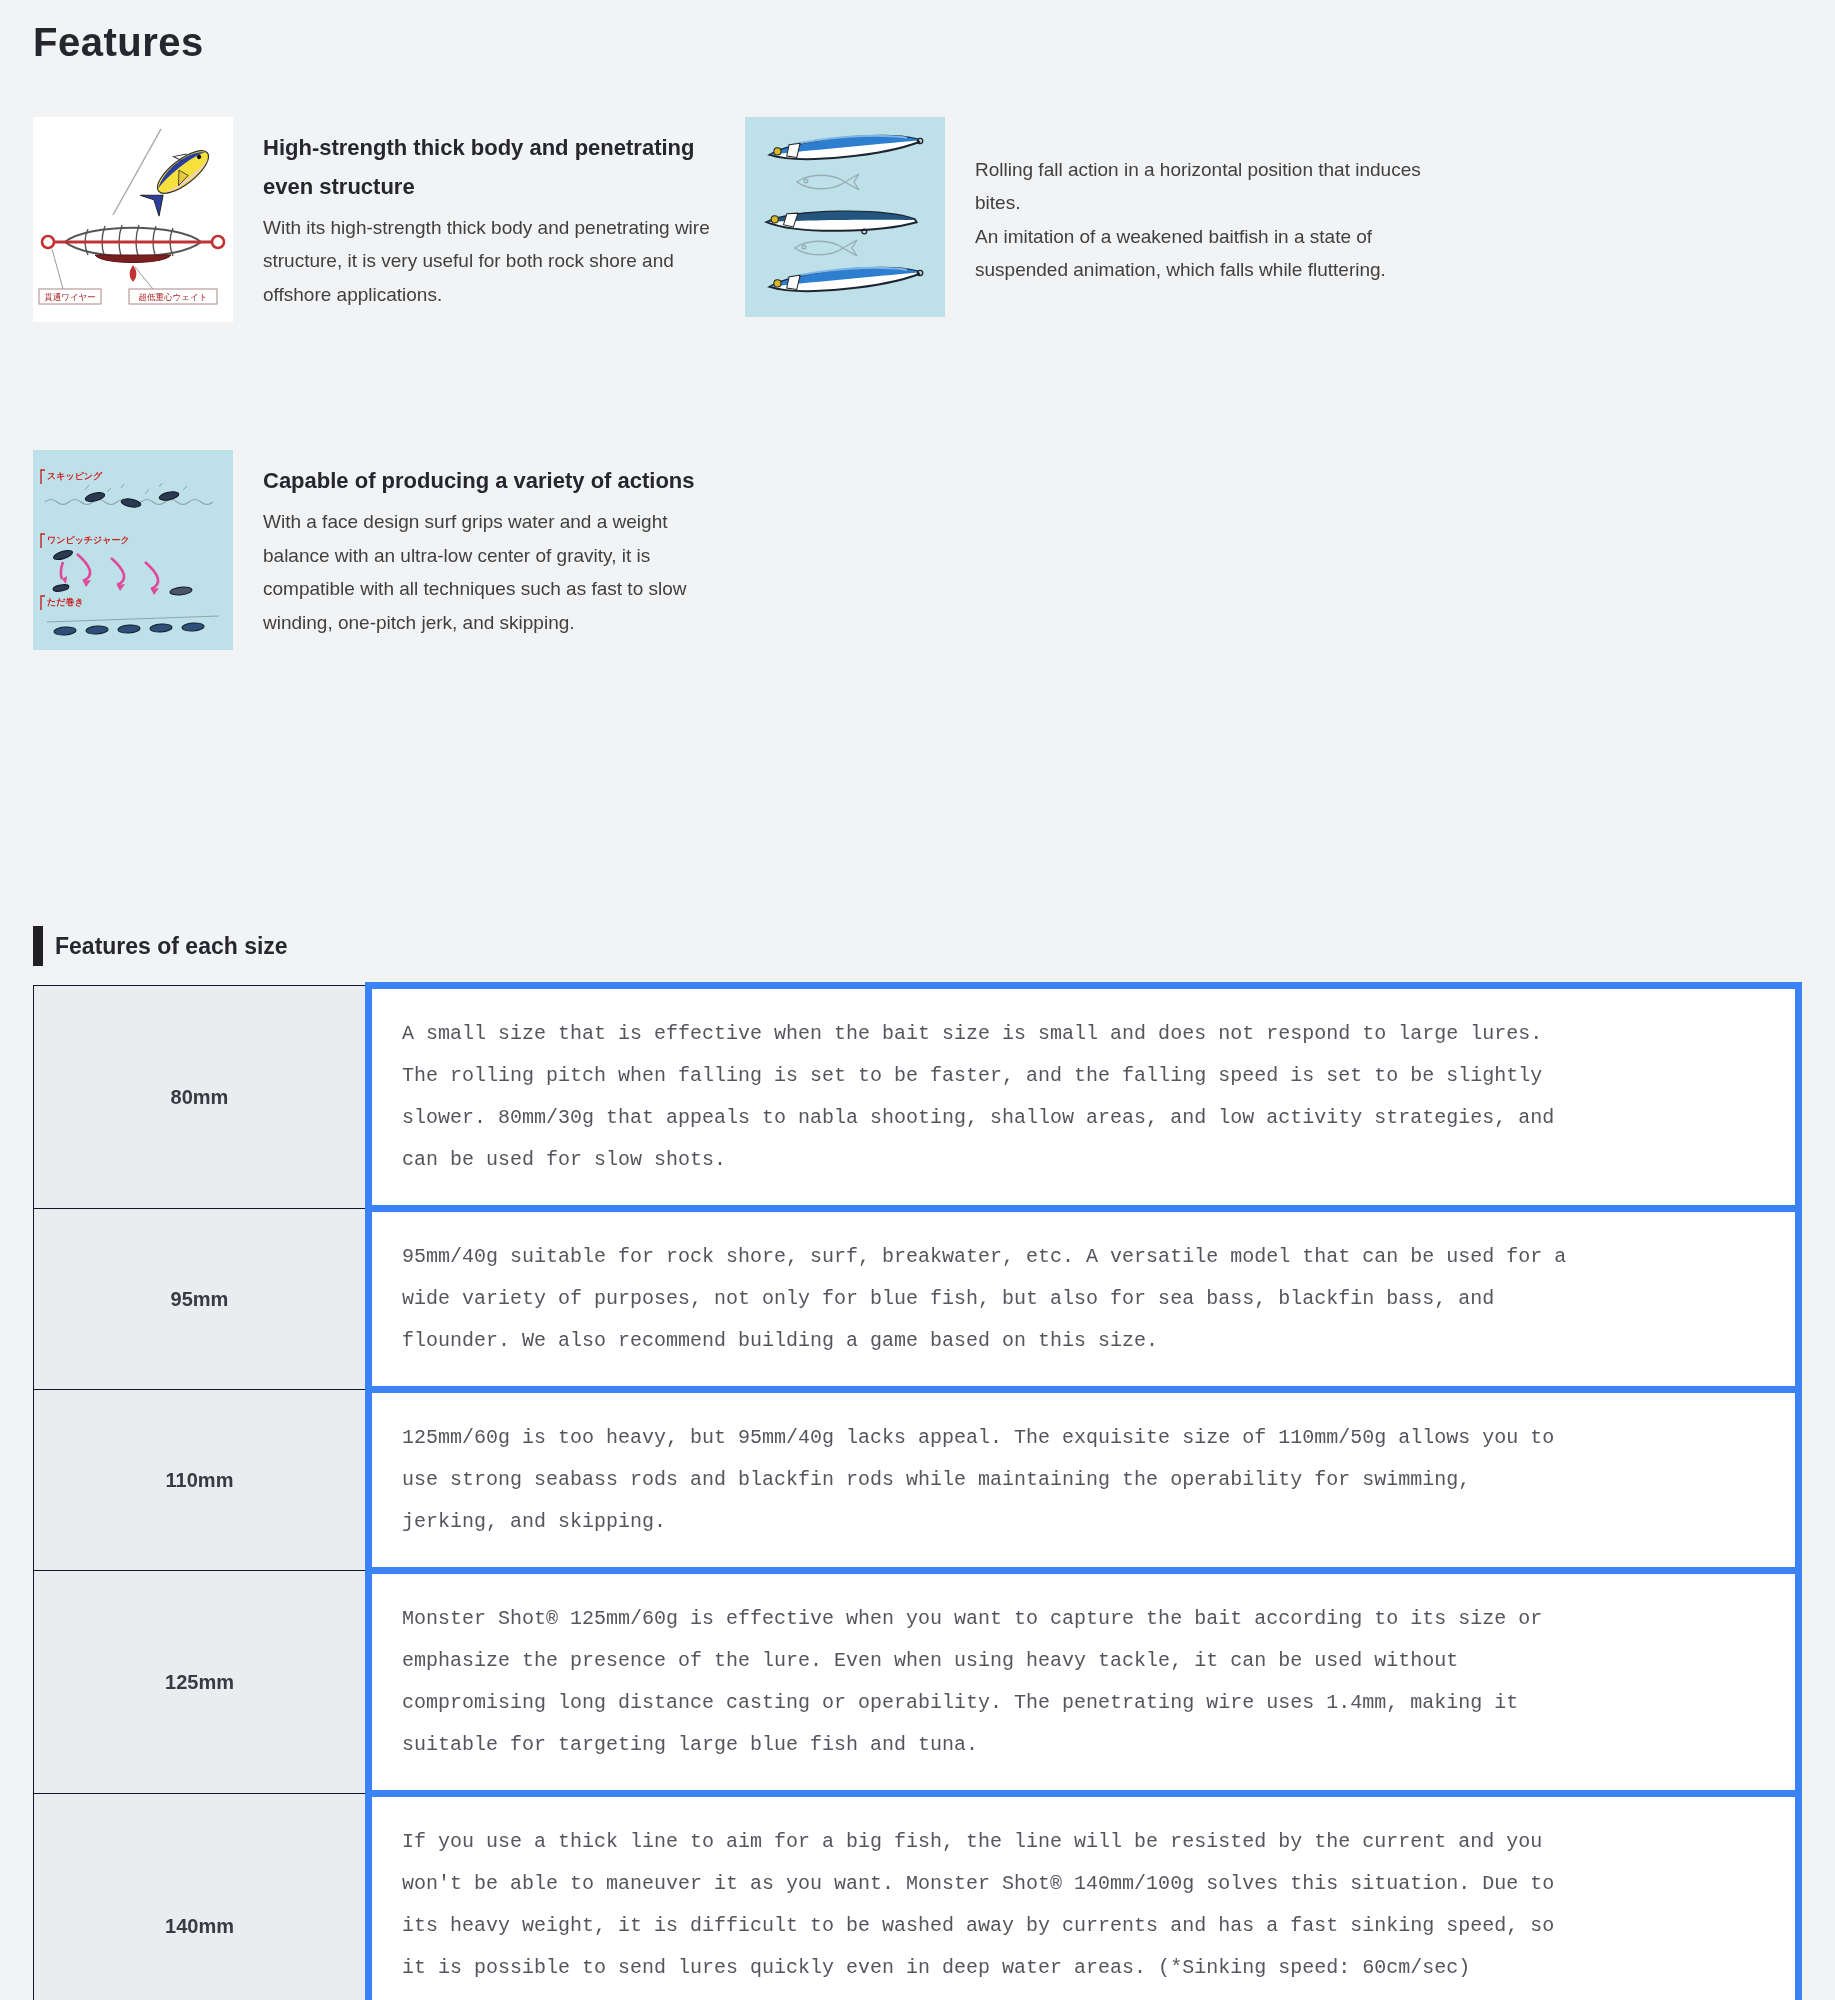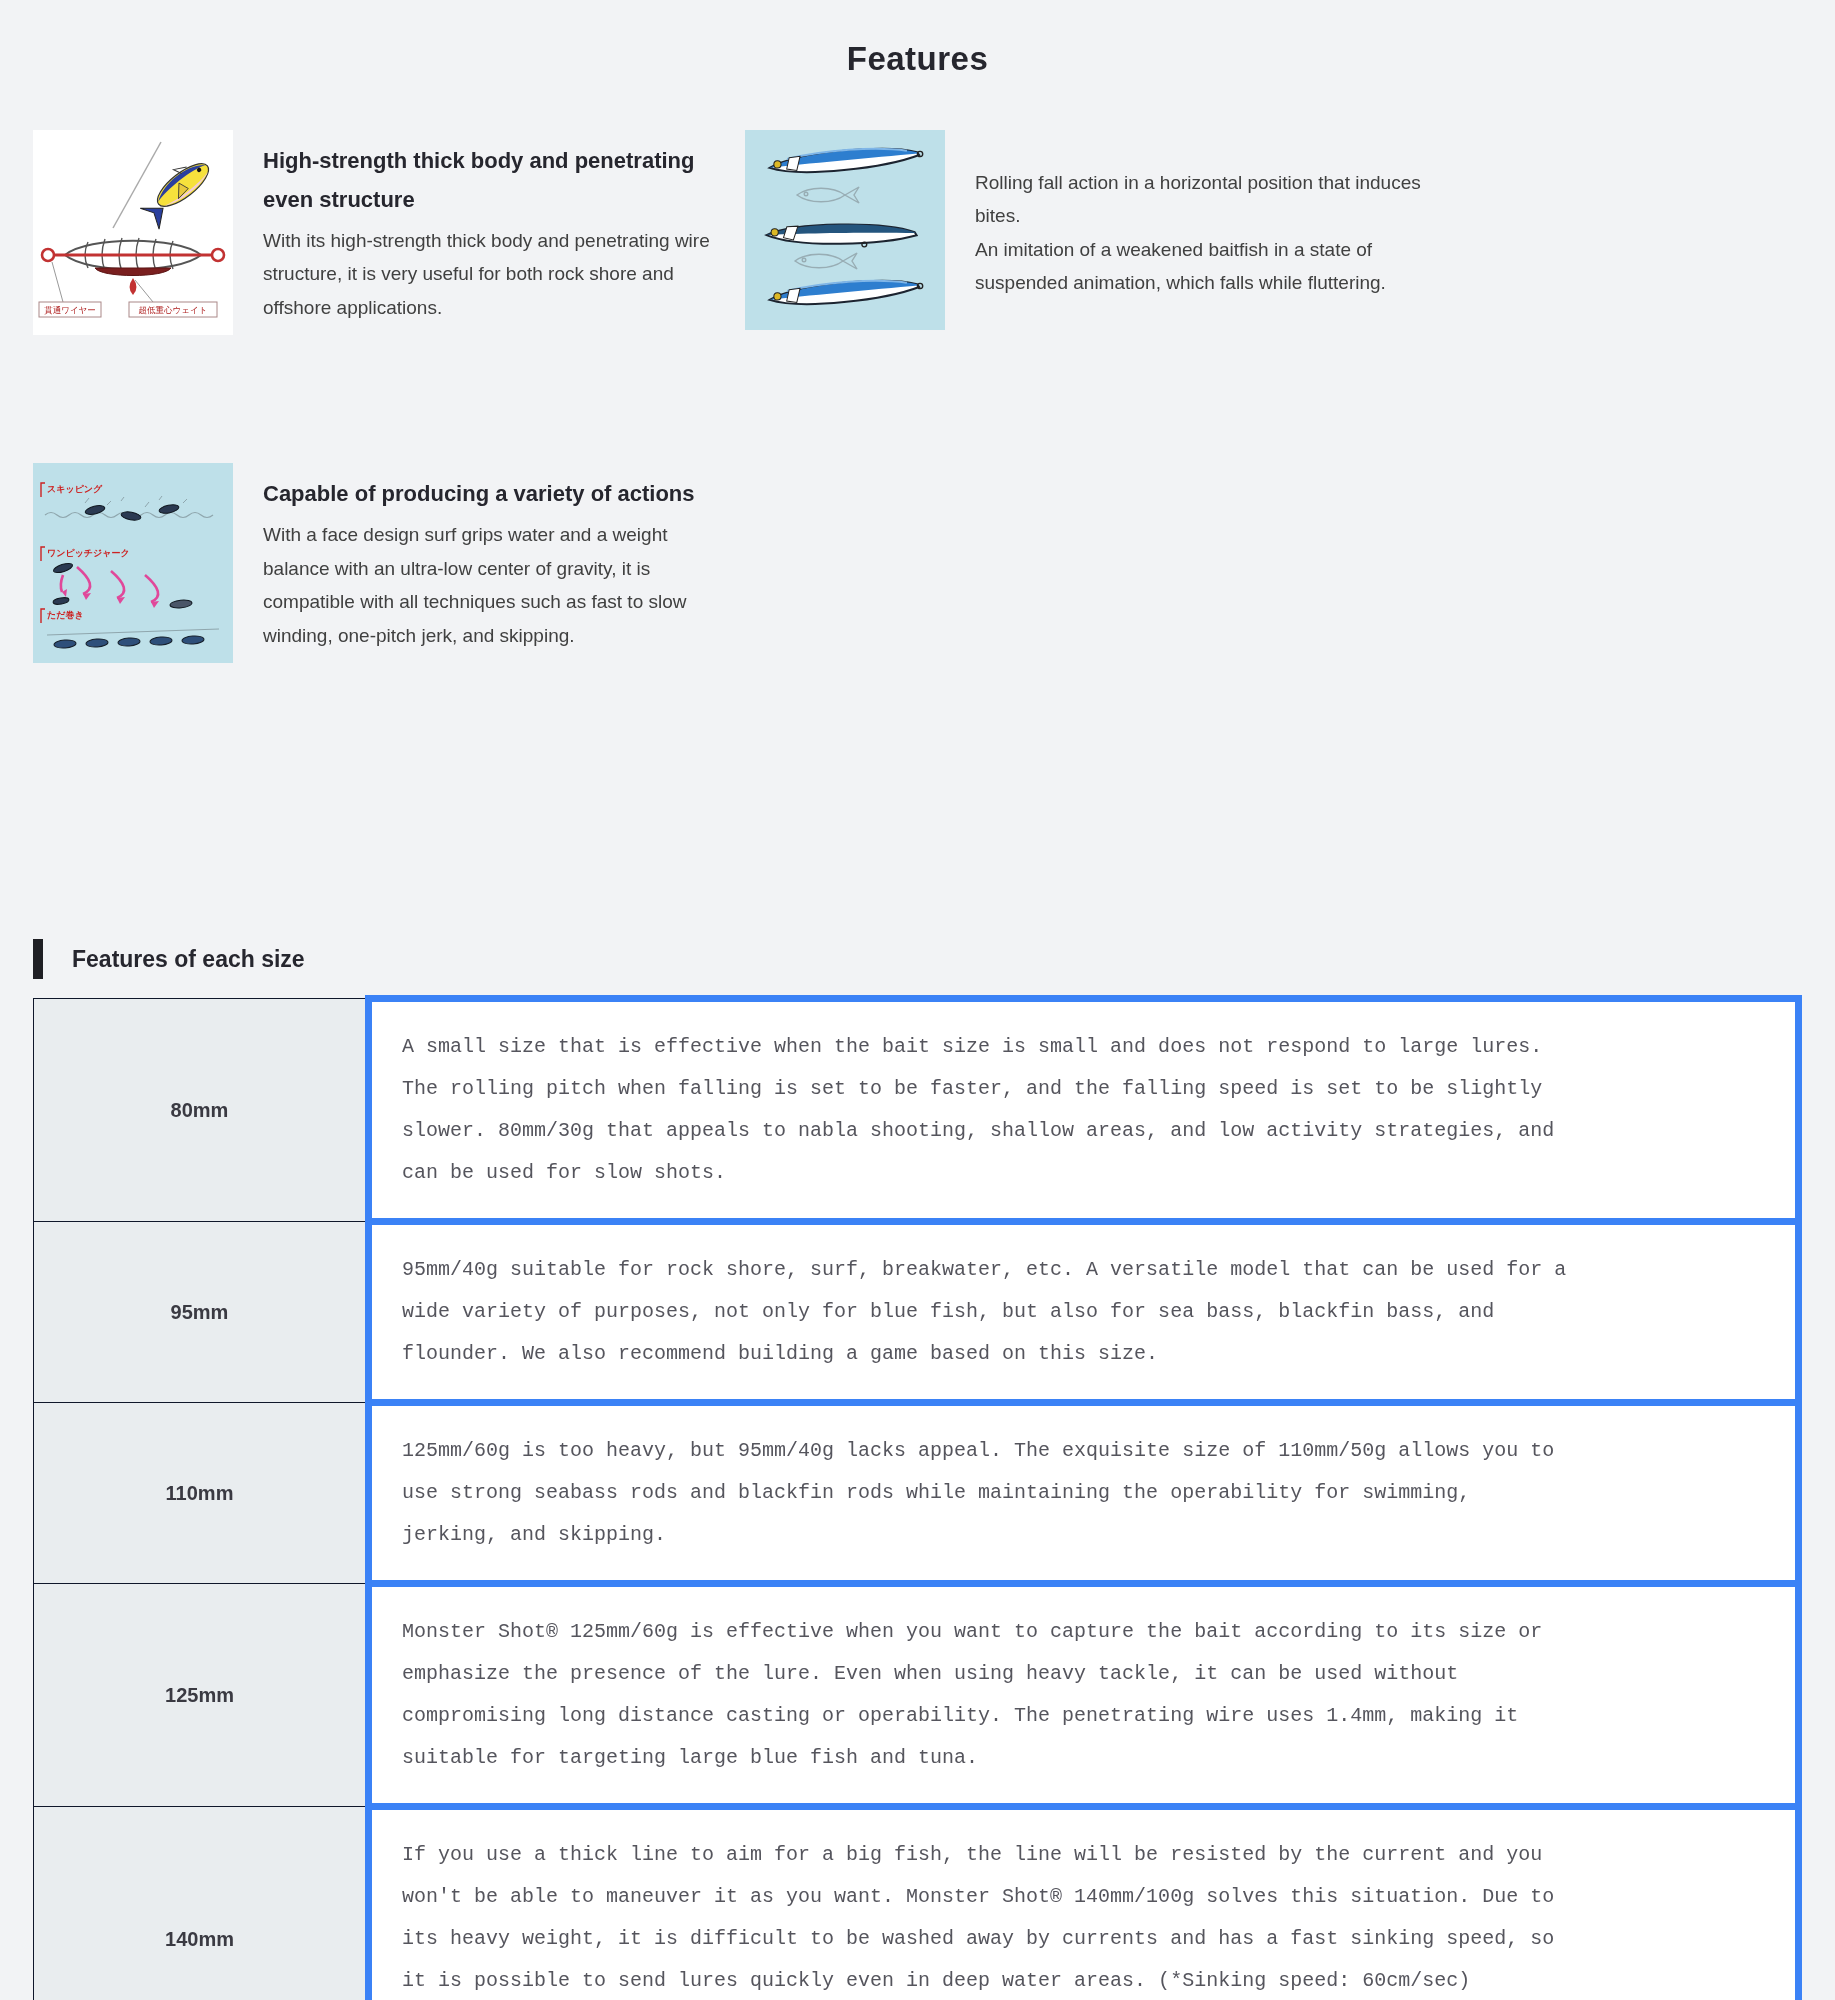--- a/index.html
+++ b/index.html
@@ -5,23 +5,23 @@
   * { margin:0; padding:0; box-sizing:border-box; }
   html,body { width:1835px; min-height:2000px; }
   body {
     background:#f2f3f5;
     font-family:"Liberation Sans","DejaVu Sans",sans-serif;
     color:#26262e;
   }
   .container { padding:0 33px 40px 33px; }
 
   .page-title {
-    padding-top:40px;
-    text-align:center;
-    font-size:33px;
+    padding-top:20px;
+    text-align:left;
+    font-size:40px;
     font-weight:bold;
     color:#26262e;
     letter-spacing:0.5px;
   }
 
   .features-grid {
     margin-top:52px;
     display:grid;
     grid-template-columns:712px 712px;
     row-gap:128px;
@@ -39,21 +39,21 @@
   }
   .feature-body {
     margin-top:5px;
     font-size:19px;
     line-height:33.5px;
     color:#404040;
     white-space:pre-line;
   }
 
   .size-section { margin-top:276px; }
-  .size-header { display:flex; align-items:center; gap:29px; }
+  .size-header { display:flex; align-items:center; gap:12px; }
   .size-header-bar { width:10px; height:40px; background:#1f1f24; }
   .size-header-title { font-size:23px; font-weight:bold; color:#26262e; }
 
   table.size-table {
     margin-top:16px;
     width:1769px;
     border-collapse:collapse;
     table-layout:fixed;
   }
   th.size-cell {

